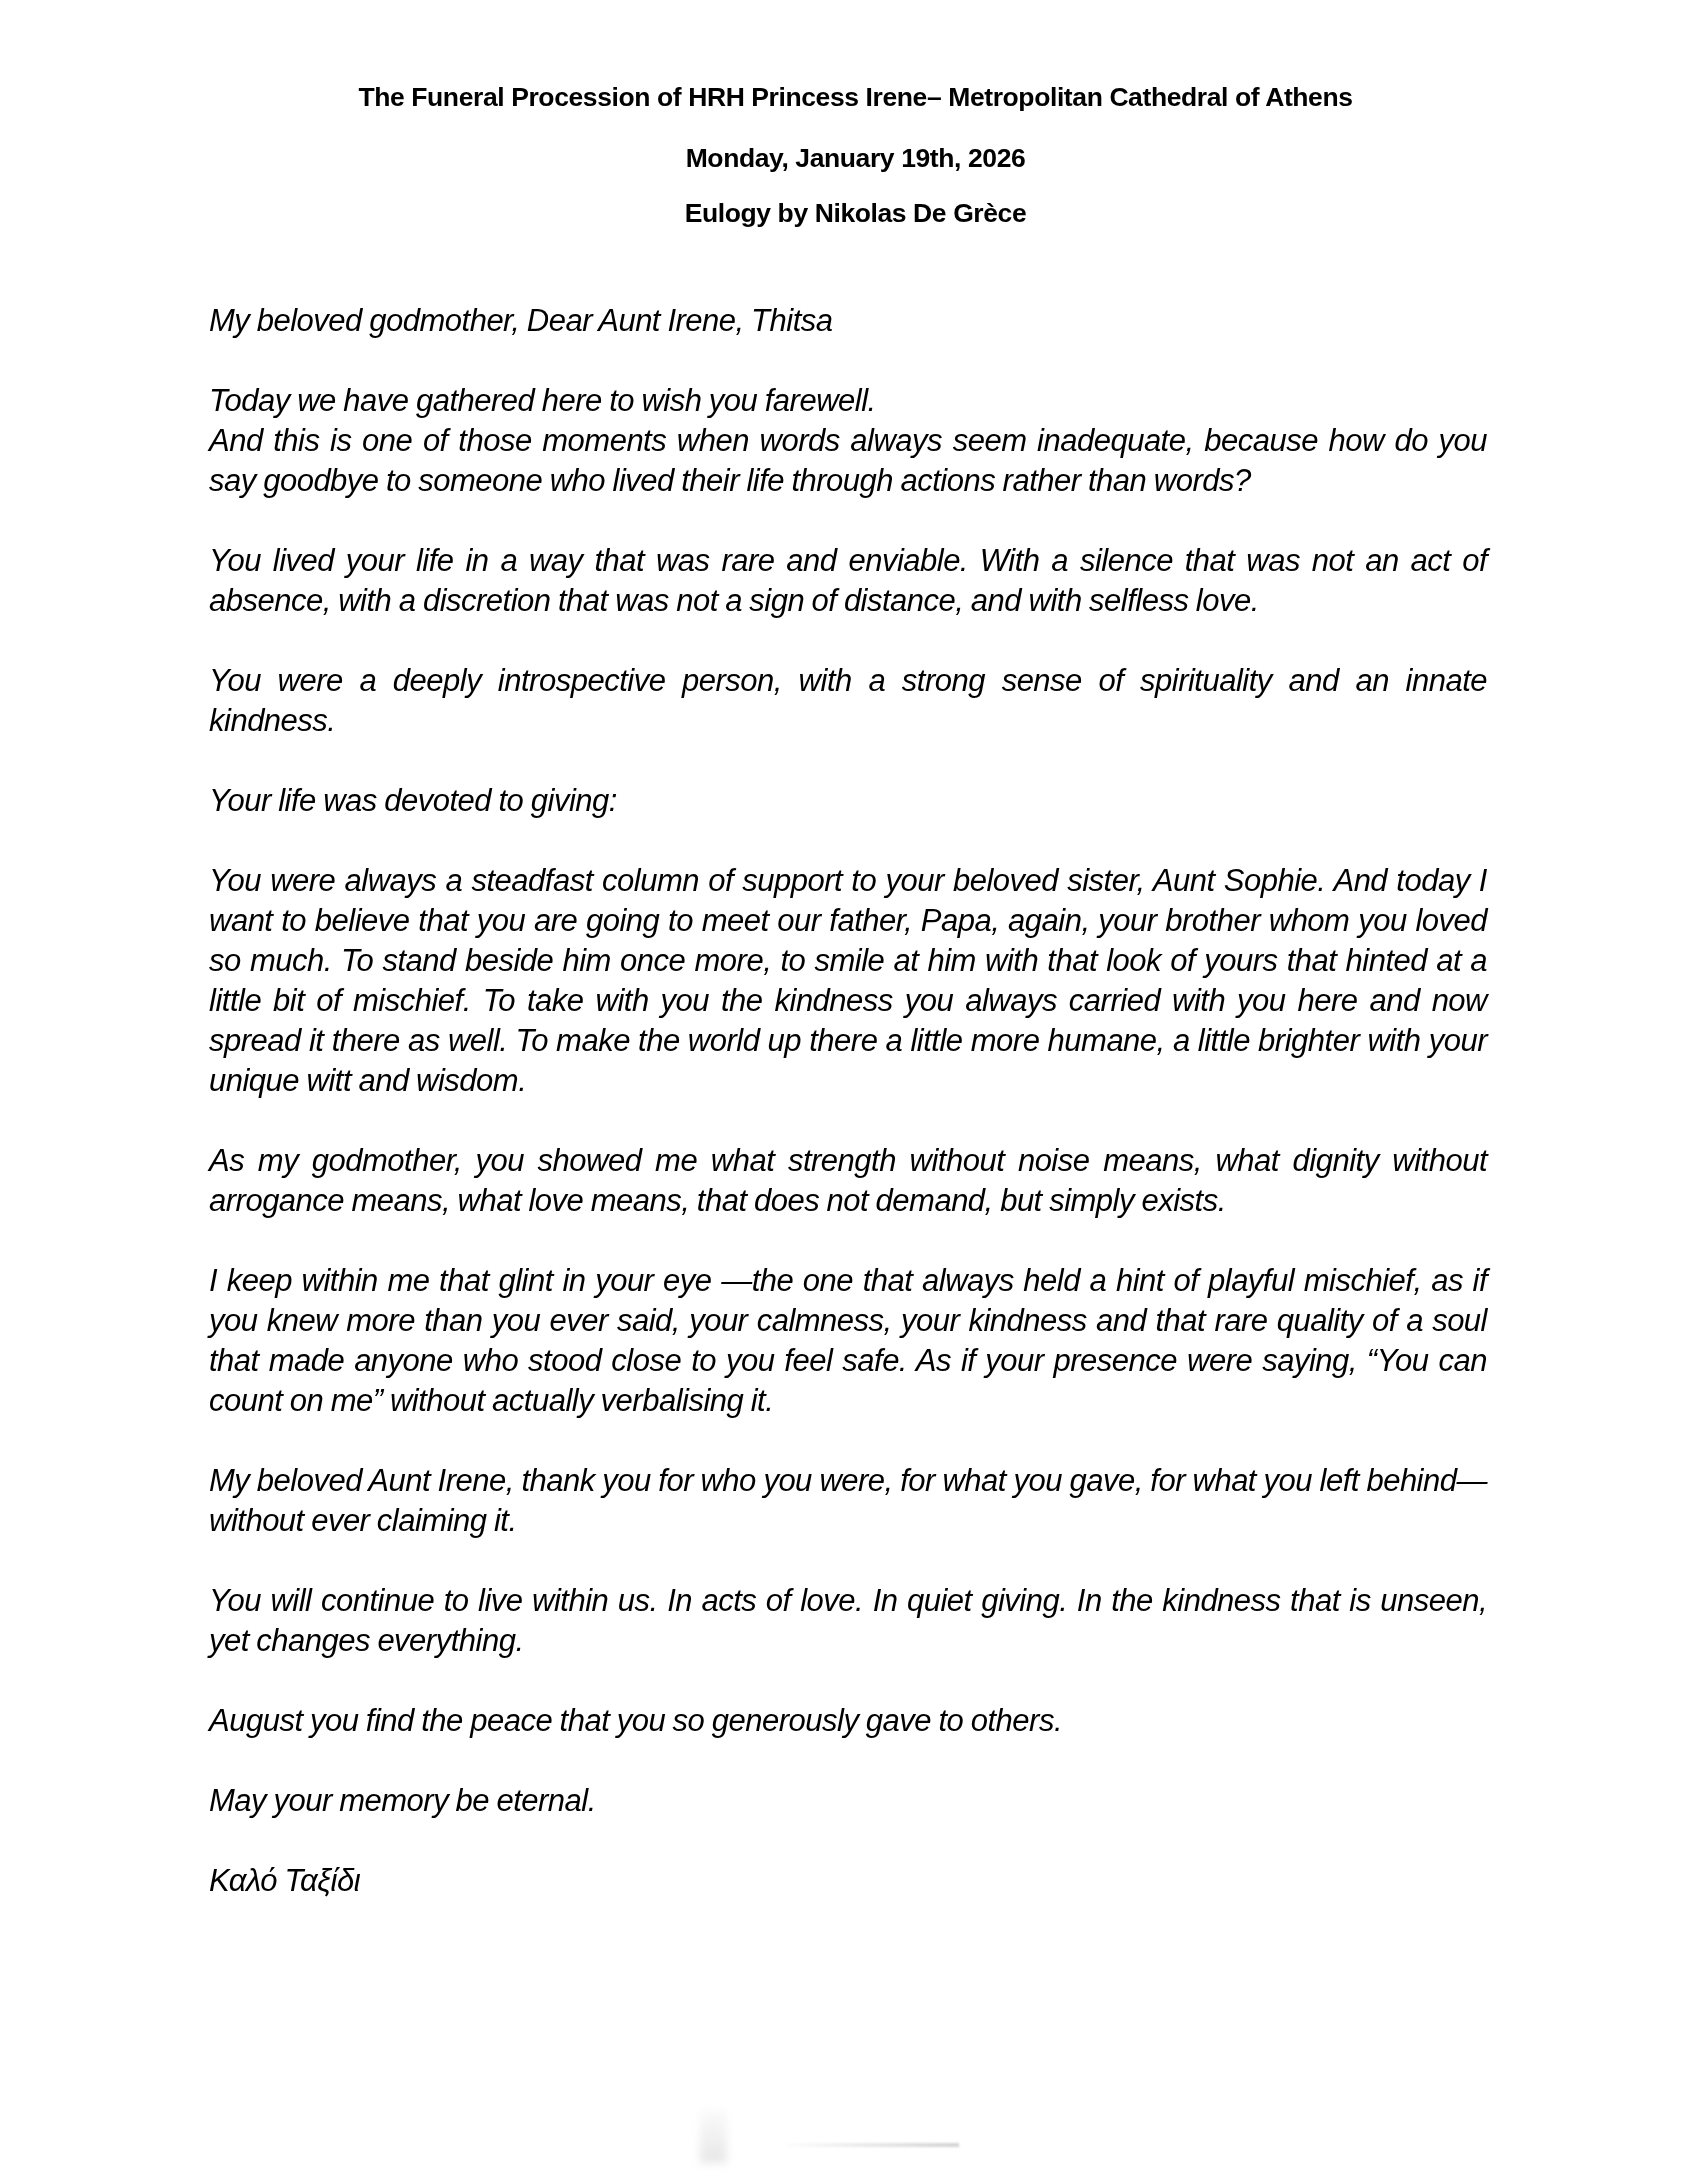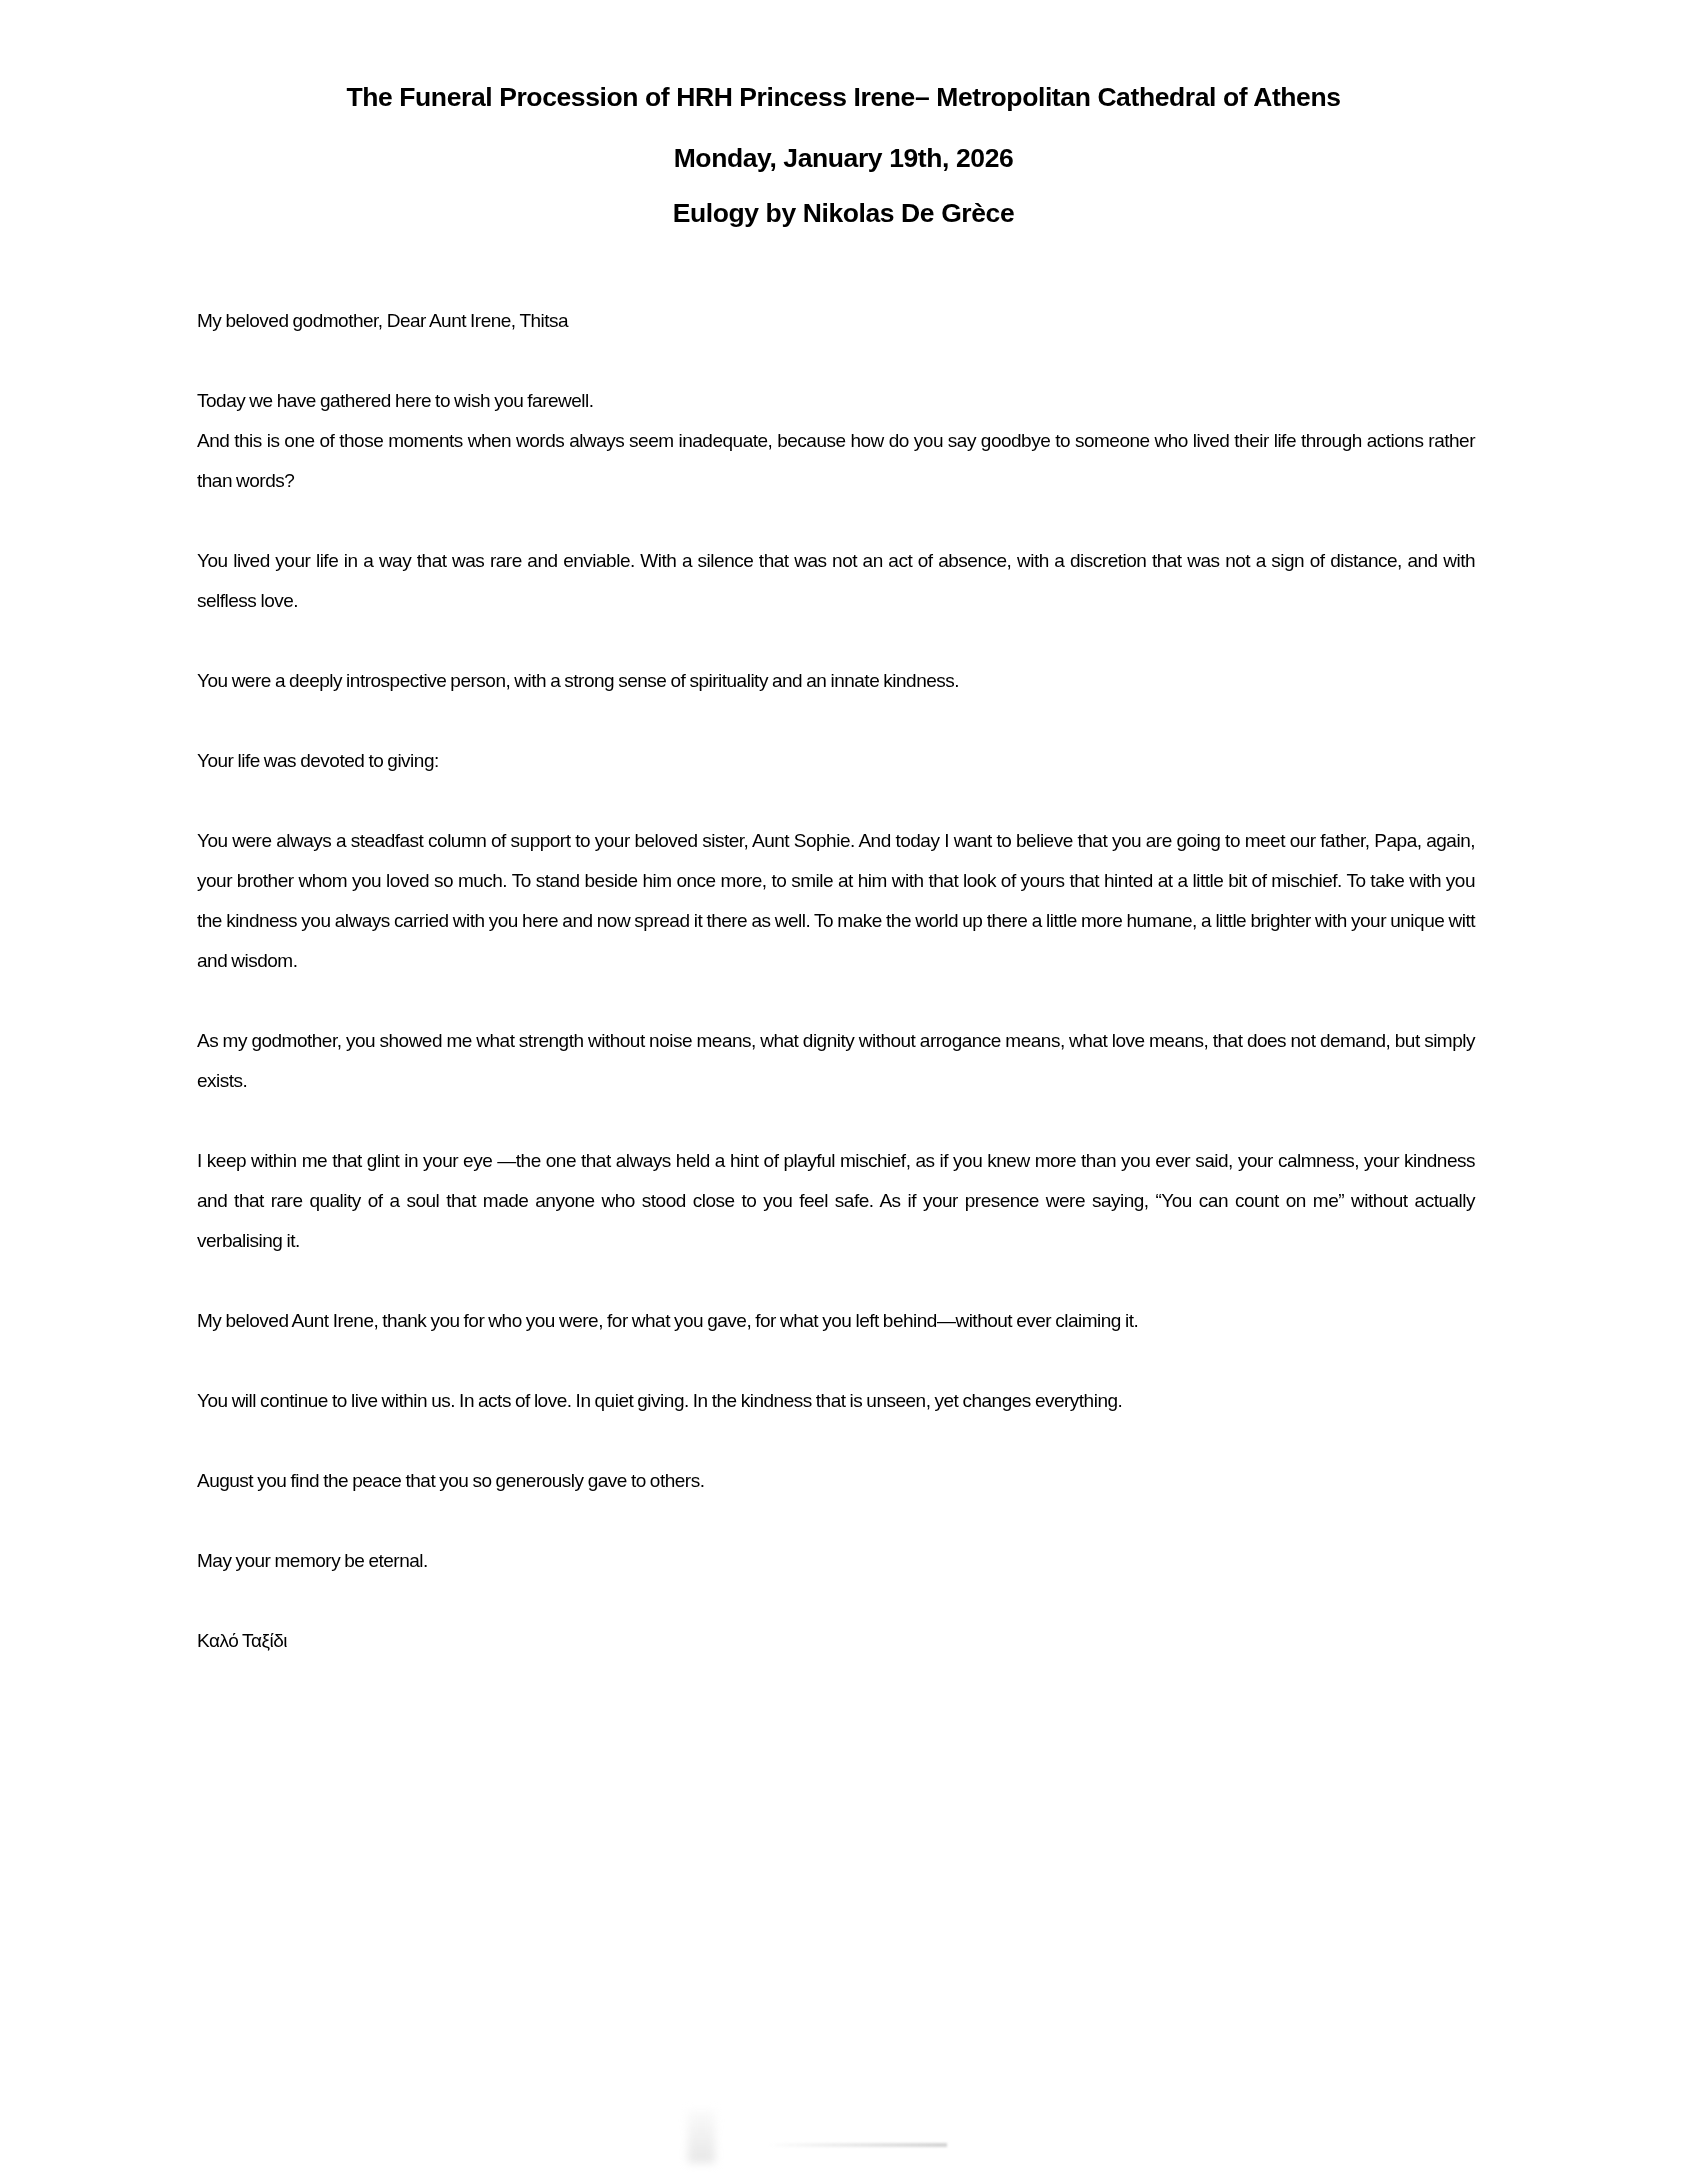--- a/index.html
+++ b/index.html
@@ -10,21 +10,21 @@
     body {
       width: 1687px;
       height: 2183px;
       position: relative;
       overflow: hidden;
       color: #000000;
       font-family: "Liberation Sans", "DejaVu Sans", sans-serif;
     }
     .page {
       position: absolute;
-      left: 0; top: 0;
+      left: 12px; top: 0;
       width: 1334px;
       height: 2183px;
       background: #ffffff;
     }
     .header {
       position: absolute;
       left: 0;
       top: 78px;
       width: 1687px;
       text-align: center;
@@ -38,24 +38,25 @@
     }
     .header-line.first { line-height: 38px; margin-bottom: 22.5px; }
     .header-line.second { line-height: 38px; margin-bottom: 17px; }
     .header-line.third { line-height: 38px; }
 
     .body-text {
       position: absolute;
       left: 197px;
       top: 301px;
       width: 1278px;
-      font-size: 19px;
+      font-size: 31px;
       line-height: 40px;
       letter-spacing: -0.5px;
       word-spacing: -0.7px;
+      font-style: italic;
     }
     .para {
       margin: 0 0 40px 0;
       text-align: justify;
       text-align-last: left;
     }
     .para.greeting { margin-bottom: 40px; }
 
     .smudge {
       position: absolute;

